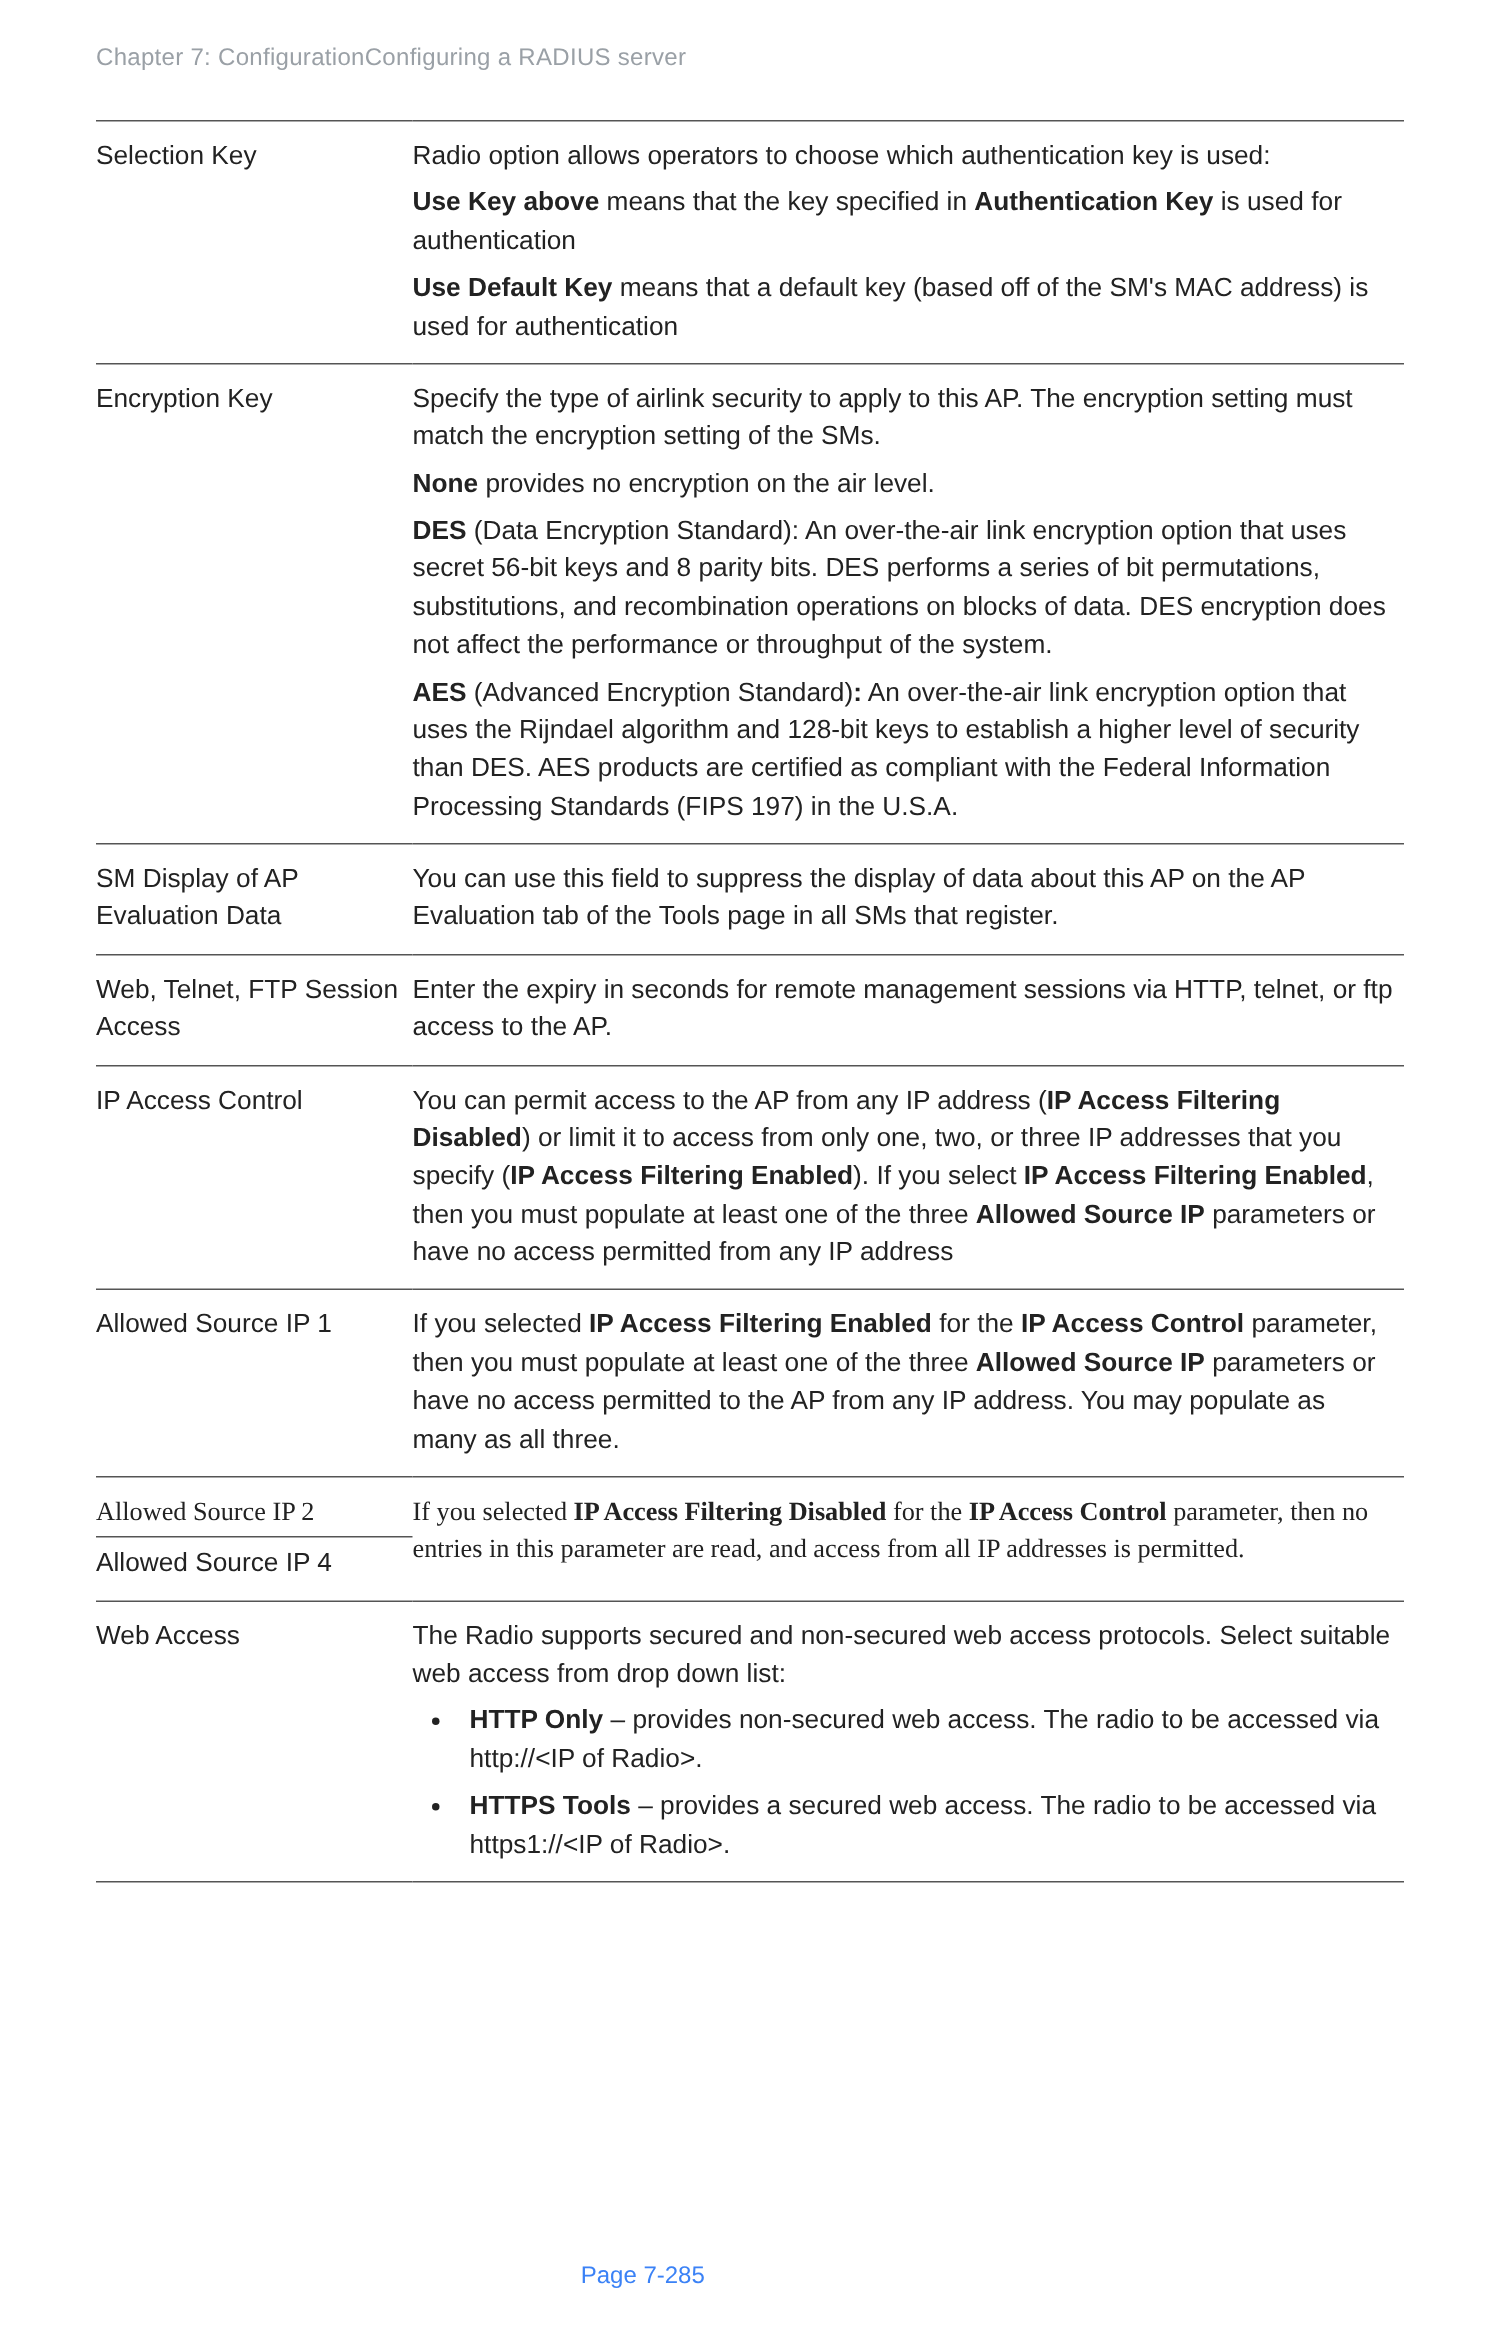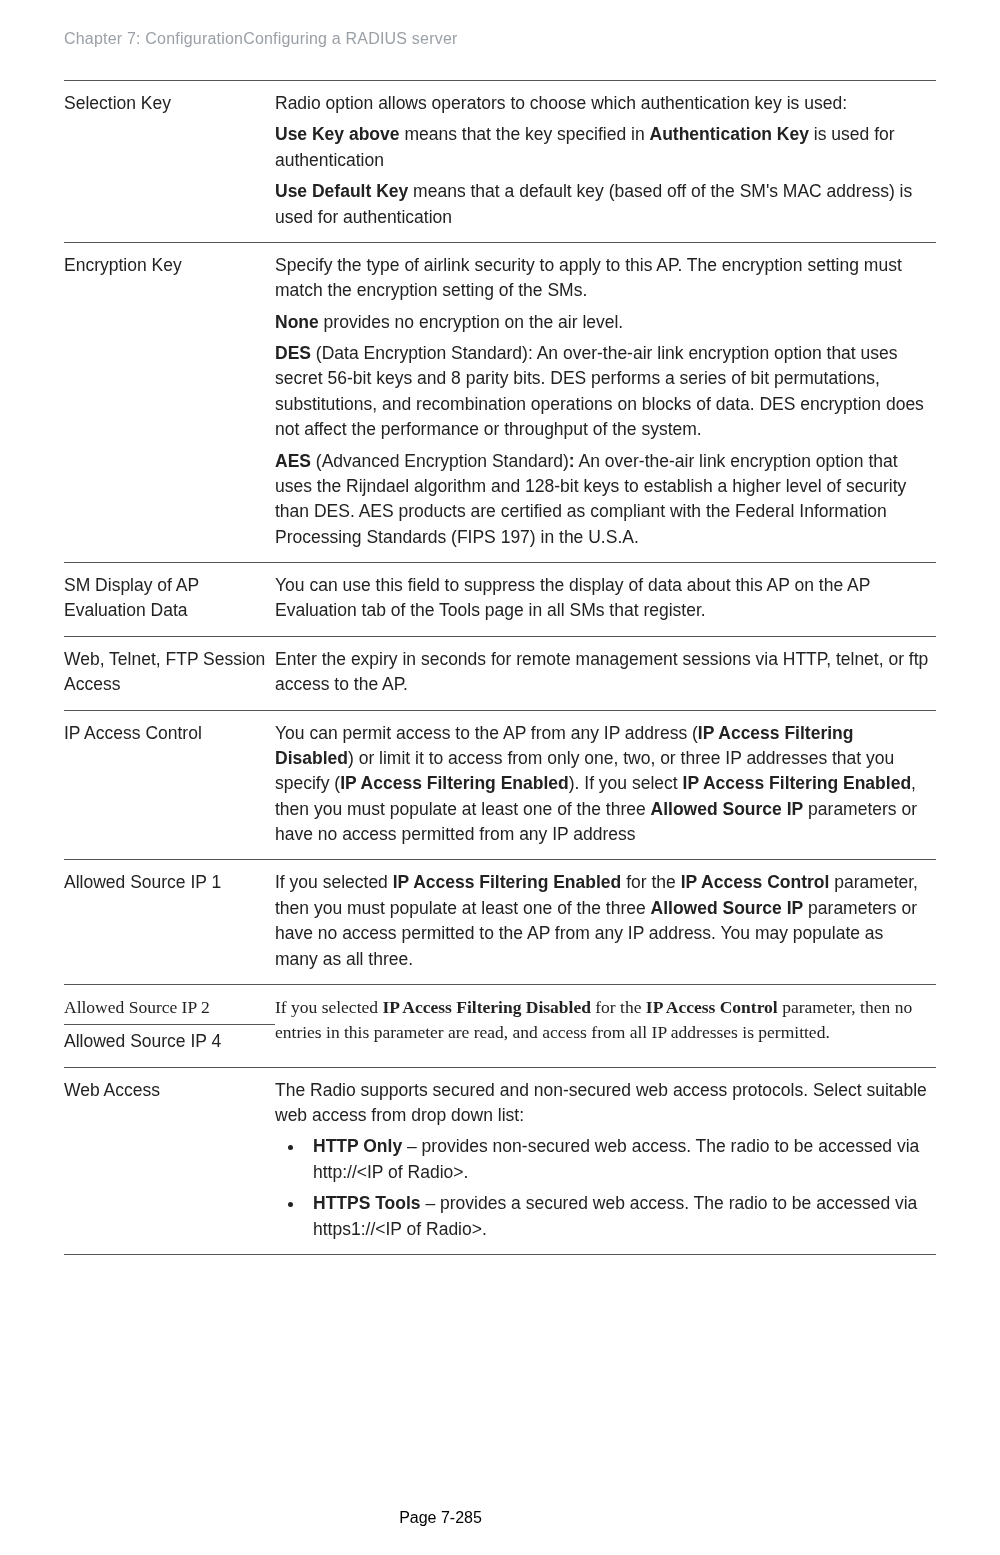--- a/index.html
+++ b/index.html
@@ -61,23 +61,22 @@
   ul.bullets li:last-child { margin-bottom: 0; }
 
   tr.bottomline td { border-bottom: 1.5px solid #555; }
 
   .footer {
     position: absolute;
     bottom: 28px;
     left: 0;
     width: 857px;
     text-align: center;
-    color: #000000;
+    color: #3b82f6;
     font-size: 16px;
-    margin-left: 12px;
   }
 </style>
 </head>
 <body>
 
 <div class="page">
 
   <div class="header">
     <div>Chapter 7:  Configuration</div>
     <div class="right">Configuring a RADIUS server</div>

